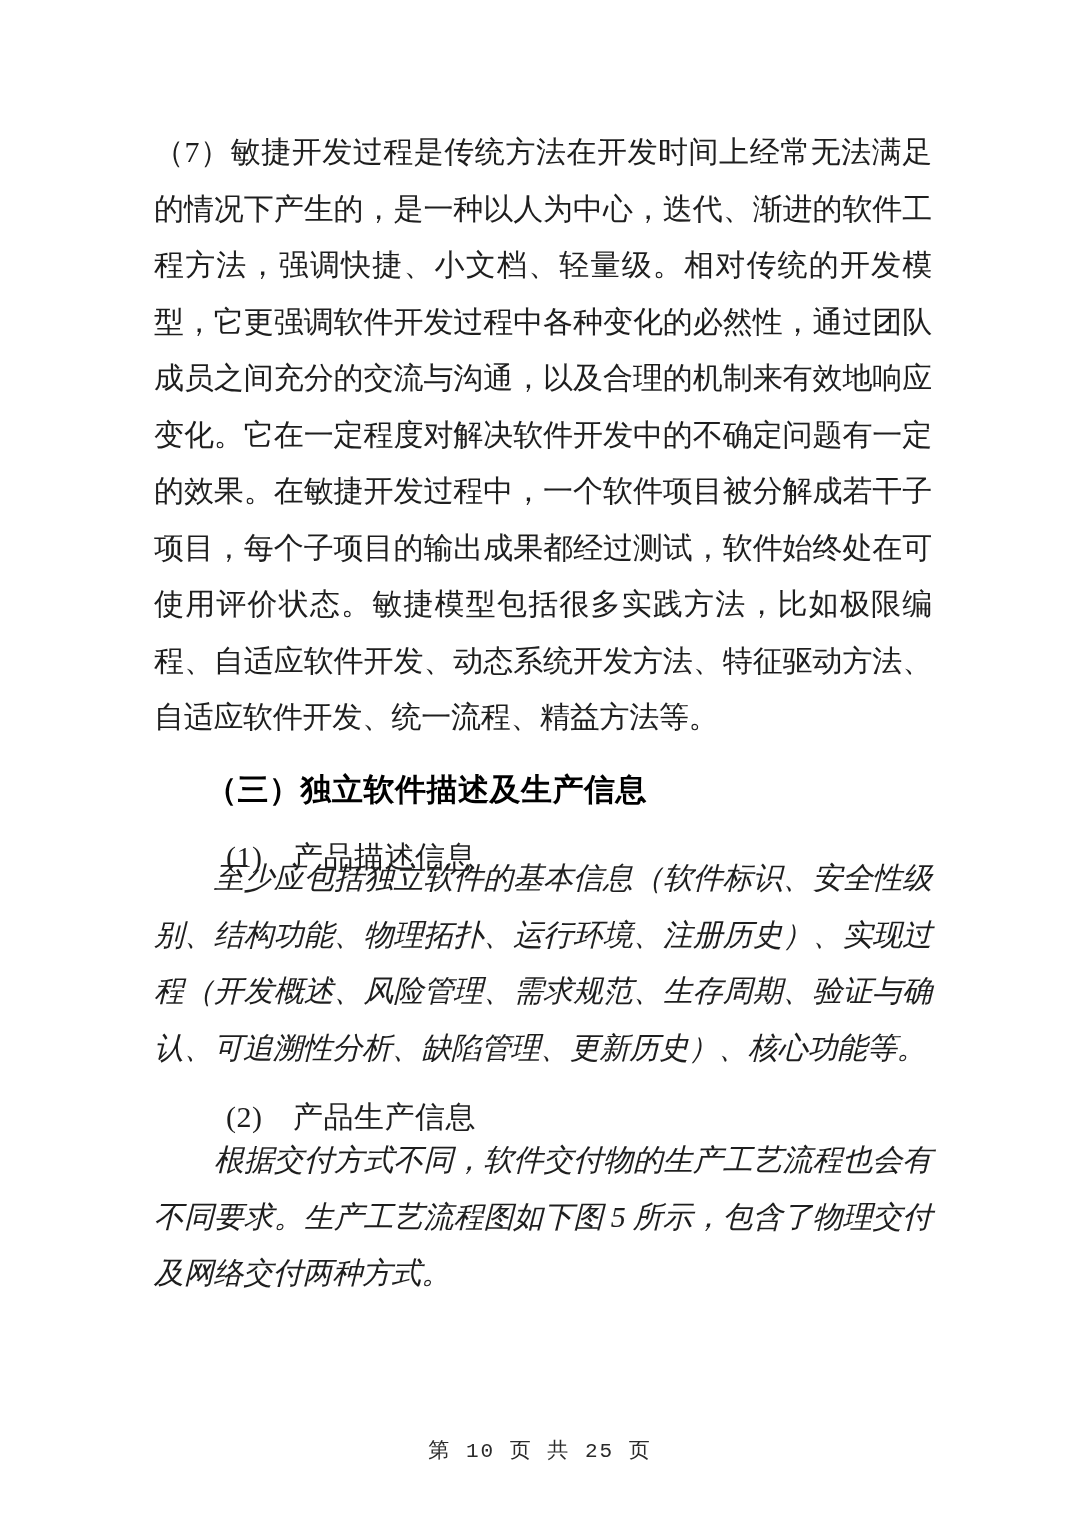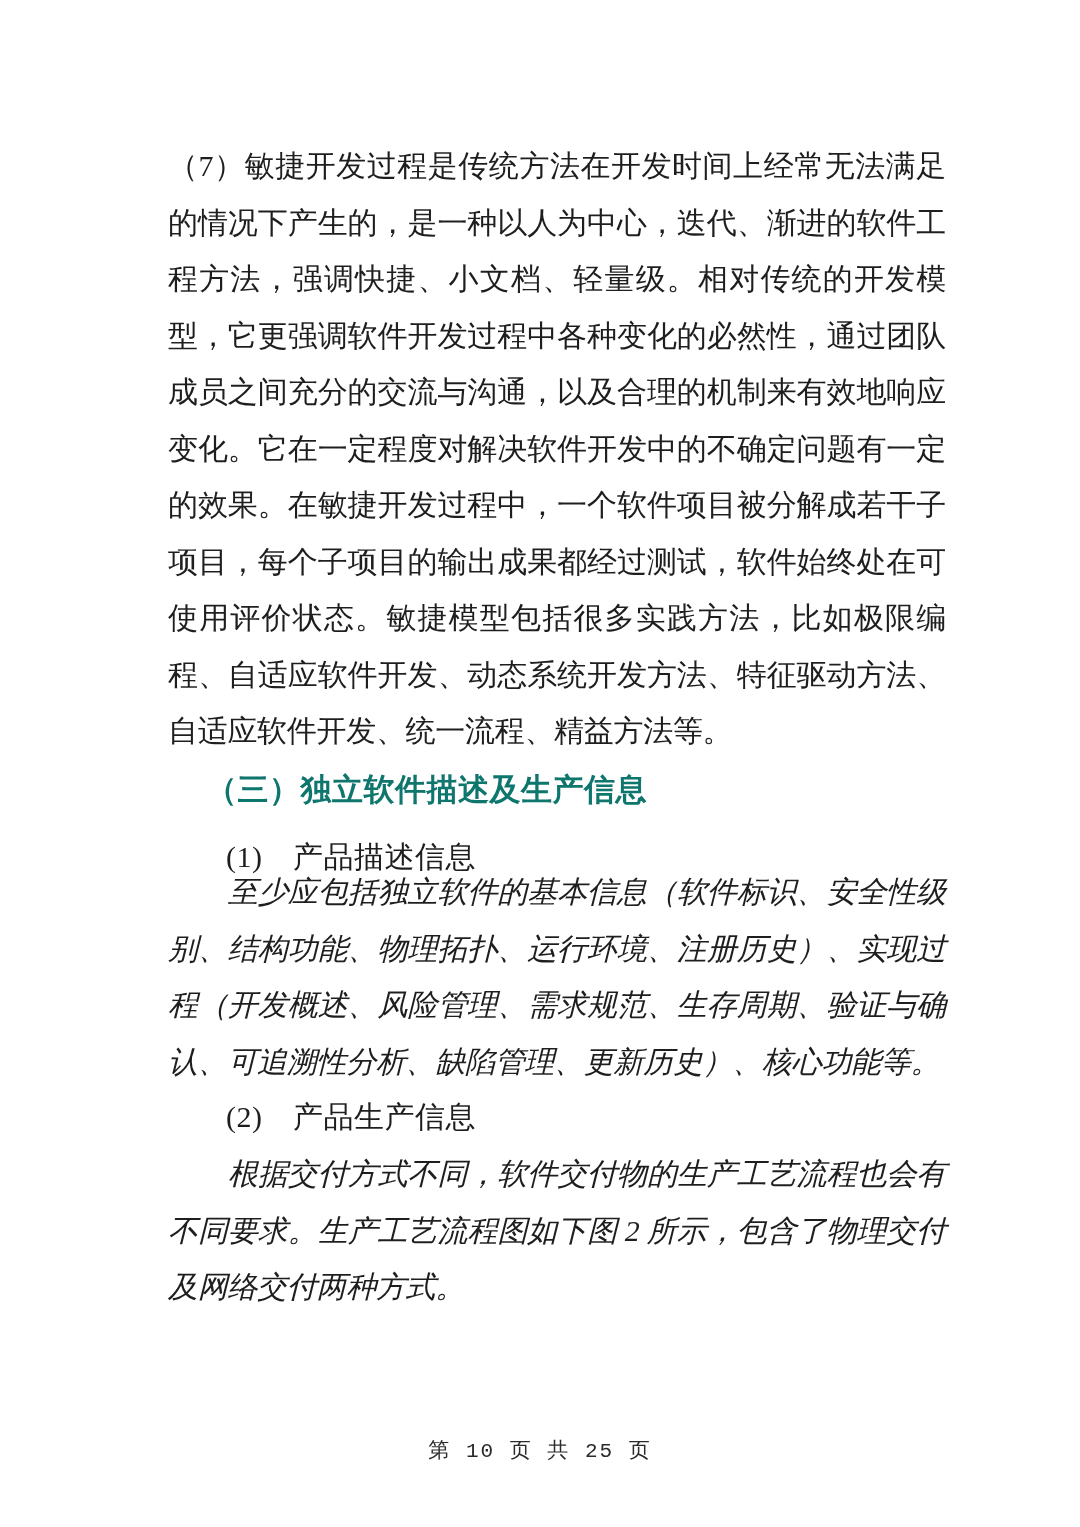--- a/index.html
+++ b/index.html
@@ -13,21 +13,21 @@
     height: 1527px;
     background: #ffffff;
     overflow: hidden;
     font-family: "Liberation Serif", "DejaVu Serif", serif;
     color: #1e1e1e;
   }
   .para {
     position: absolute;
     left: 154px;
     width: 778px;
-    margin: 14px;
+    margin: 0;
     font-size: 30px;
     line-height: 56.5px;
     letter-spacing: -0.3px;
     text-align: justify;
     text-justify: inter-character;
     word-break: break-all;
     color: #1e1e1e;
   }
   .para.indent2 {
     text-indent: 60px;
@@ -36,21 +36,21 @@
   .heading {
     position: absolute;
     left: 154px;
     width: 778px;
     margin: 0;
     font-size: 31px;
     font-weight: bold;
     line-height: 56px;
     text-indent: 52px;
     letter-spacing: 0.5px;
-    color: #0f766e;
+    color: #000000;
   }
   .item {
     position: absolute;
     left: 154px;
     width: 778px;
     margin: 0;
     font-size: 30px;
     line-height: 46px;
     text-indent: 72px;
     letter-spacing: 0.5px;
@@ -76,17 +76,17 @@
   <p class="para" style="top: 124px;">（7）敏捷开发过程是传统方法在开发时间上经常无法满足的情况下产生的，是一种以人为中心，迭代、渐进的软件工程方法，强调快捷、小文档、轻量级。相对传统的开发模型，它更强调软件开发过程中各种变化的必然性，通过团队成员之间充分的交流与沟通，以及合理的机制来有效地响应变化。它在一定程度对解决软件开发中的不确定问题有一定的效果。在敏捷开发过程中，一个软件项目被分解成若干子项目，每个子项目的输出成果都经过测试，软件始终处在可使用评价状态。敏捷模型包括很多实践方法，比如极限编程、自适应软件开发、动态系统开发方法、特征驱动方法、自适应软件开发、统一流程、精益方法等。</p>
 
   <h2 class="heading" style="top: 762px;">（三）独立软件描述及生产信息</h2>
 
   <p class="item" style="top: 818px; margin-top: 16px;">(1)　产品描述信息</p>
 
   <p class="para indent2" style="top: 850px;">至少应包括独立软件的基本信息（软件标识、安全性级别、结构功能、物理拓扑、运行环境、注册历史）、实现过程（开发概述、风险管理、需求规范、生存周期、验证与确认、可追溯性分析、缺陷管理、更新历史）、核心功能等。</p>
 
   <p class="item" style="top: 1094px;">(2)　产品生产信息</p>
 
-  <p class="para indent2" style="top: 1132px;">根据交付方式不同，软件交付物的生产工艺流程也会有不同要求。生产工艺流程图如下图 2 所示，包含了物理交付及网络交付两种方式。</p>
+  <p class="para indent2" style="top: 1132px;">根据交付方式不同，软件交付物的生产工艺流程也会有不同要求。生产工艺流程图如下图 5 所示，包含了物理交付及网络交付两种方式。</p>
 
   <div class="footer" style="top: 1437px; font-family: Liberation Mono, monospace;">第 10 页 共 25 页</div>
 
 </div>
 
 </body></html>

